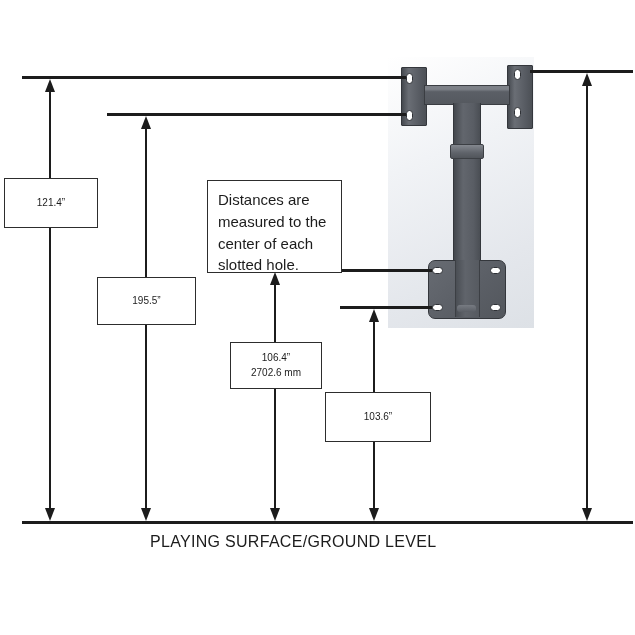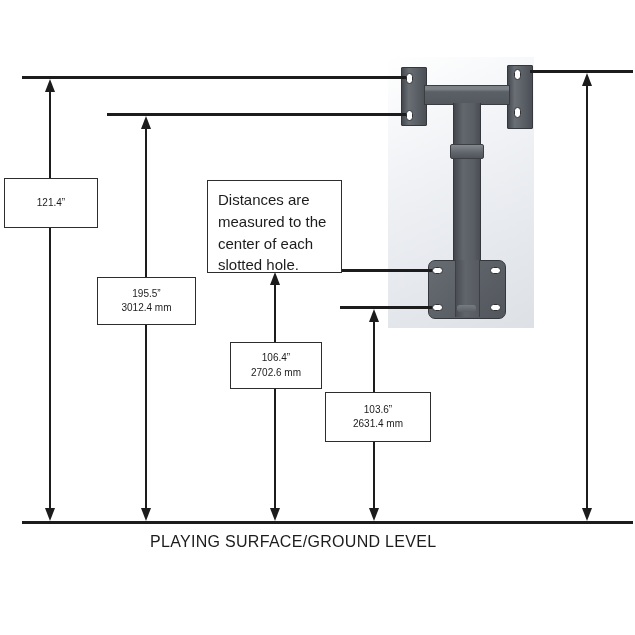--- a/index.html
+++ b/index.html
@@ -102,24 +102,22 @@
 
   <div class="notebox">
     <span>Distances are measured to the center of each slotted hole.</span>
   </div>
 
   <div class="dimbox" style="left:4px;top:178px;width:92px;height:48px;">
     <span>121.4”</span>
   </div>
   <div class="dimbox" style="left:97px;top:277px;width:97px;height:46px;">
     <span>195.5”</span>
-    <span>3012.4 mm</span>
   </div>
   <div class="dimbox" style="left:230px;top:342px;width:90px;height:45px;">
     <span>106.4”</span>
     <span>2702.6 mm</span>
   </div>
   <div class="dimbox" style="left:325px;top:392px;width:104px;height:48px;">
     <span>103.6”</span>
-    <span>2631.4 mm</span>
   </div>
 
 </div>
 
 </body></html>

